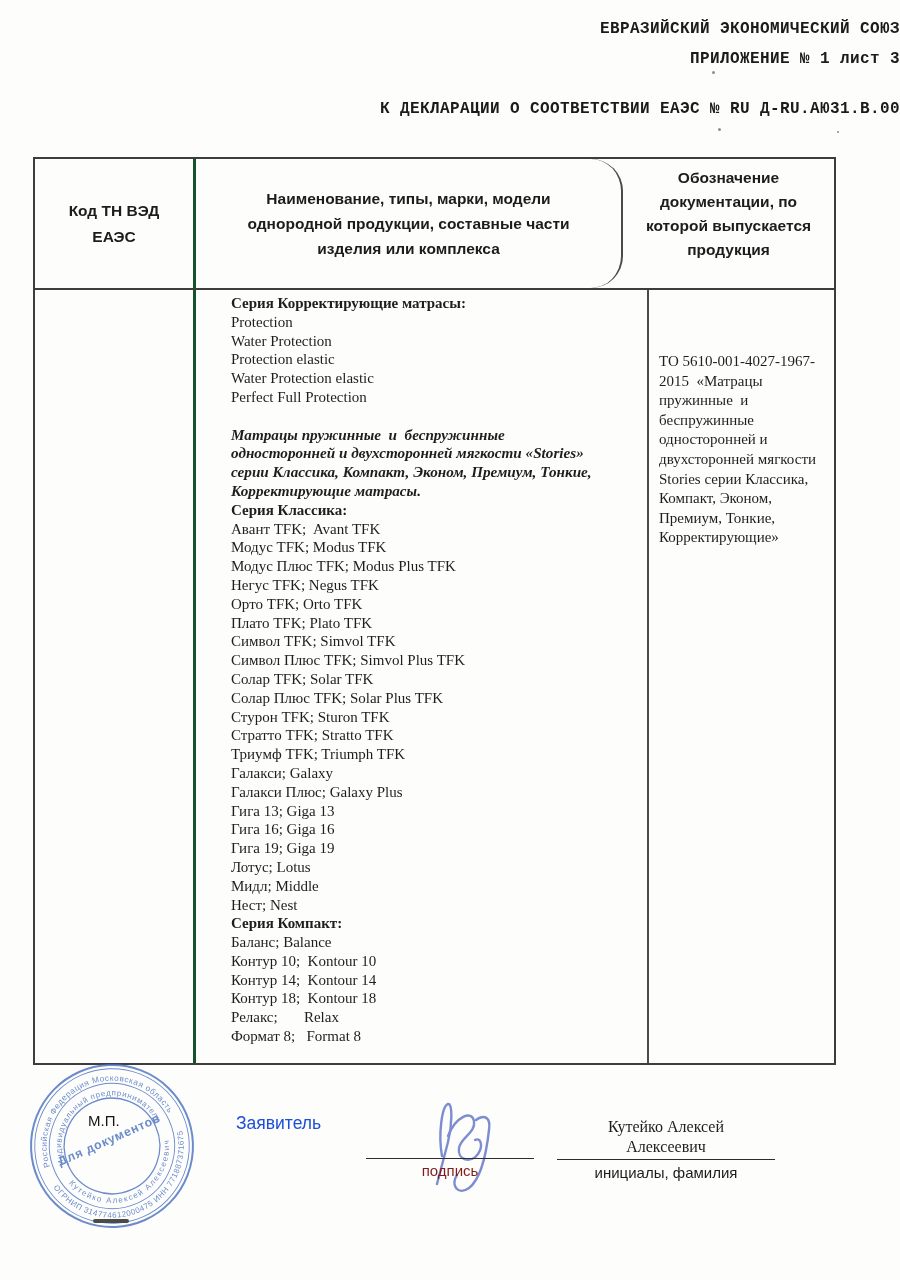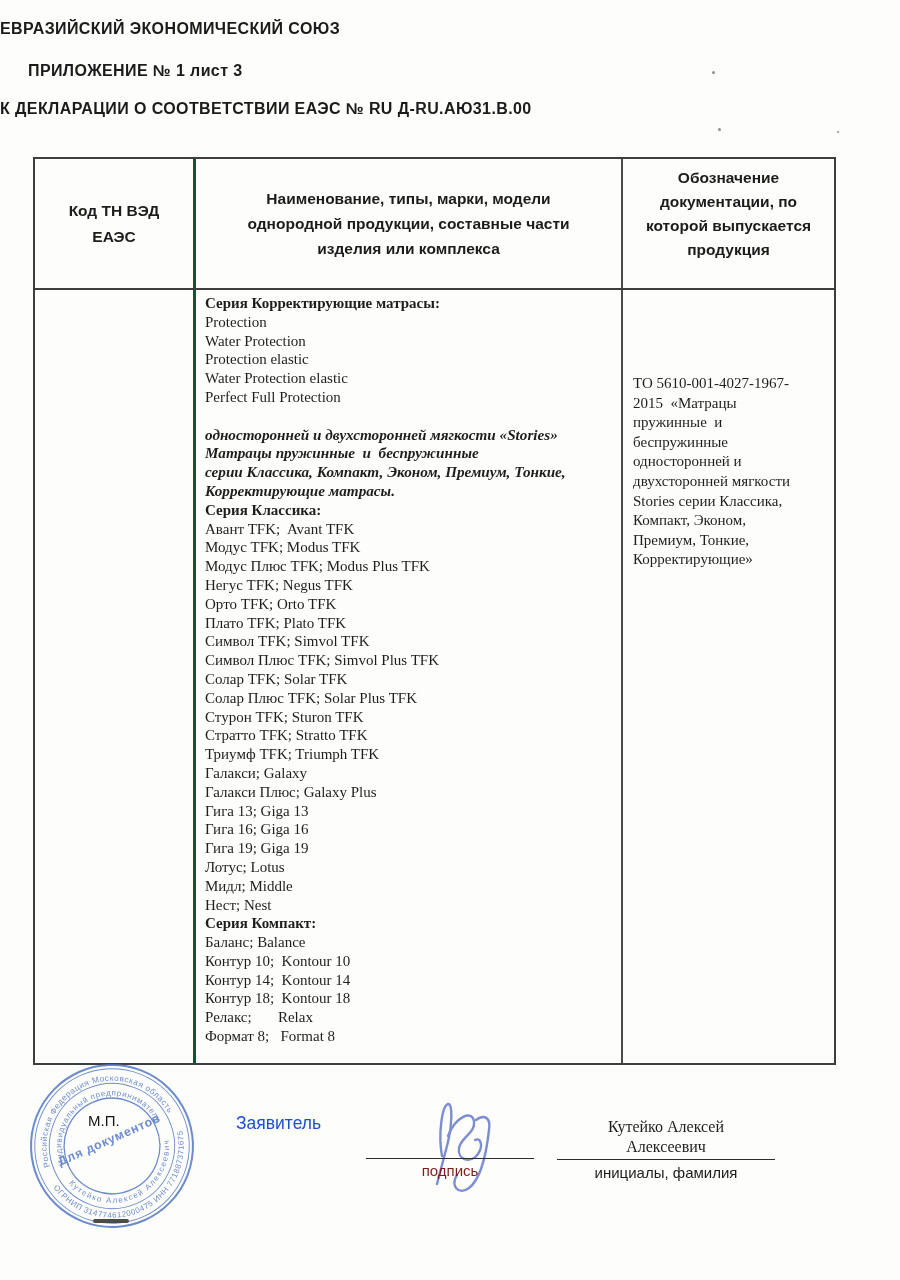--- a/index.html
+++ b/index.html
@@ -3,47 +3,47 @@
 <meta charset="utf-8">
 <style>
   html,body { margin:0; padding:0; background:#ffffff; }
   .page {
     position:relative; width:900px; height:1280px; overflow:hidden;
     background:#fdfdfb; color:#1f1f1f;
     font-family:"Liberation Serif", serif;
   }
   
   .doc-title {
-    position:absolute; left:0; right:0; text-align:left;
-    font-family:Liberation Sans, sans-serif; font-weight:bold;
+    position:absolute; left:0; right:0; text-align:right;
+    font-family:Liberation Mono, monospace; font-weight:bold;
     font-size:16px; color:#1b1b1b; letter-spacing:0.4px;
   }
   .t1 { top:20px; }
-  .t2 { top:62px;margin-left:28px; }
+  .t2 { top:50px;margin-left:28px; }
   .t3 { top:100px; }
 
   
   .table {
     position:absolute; left:33px; top:157px; width:803px; height:908px;
     border:2px solid #3d3d3d; box-sizing:border-box; background:transparent;
   }
   .thead { display:flex; height:131px; border-bottom:2px solid #3d3d3d; box-sizing:border-box; }
   .tbody { display:flex; height:773px; }
   .c1 { width:161px; border-right:3px solid #14532d; box-sizing:border-box; flex:none; }
   .c2 { width:427px; border-right:2px solid #4a4a4a; box-sizing:border-box; flex:none; }
   .c3 { flex:1; }
   .th {
     font-family:"Liberation Sans", sans-serif; font-weight:bold;
     font-size:15.5px; text-align:center; color:#1c1c1c;
   }
   .th.c1 { display:flex; align-items:center; justify-content:center; line-height:26px; padding:0 20px; }
-  .th.c2 { display:flex; align-items:center; justify-content:center; line-height:25px; padding:15px 28px; }
+  .th.c2 { display:flex; align-items:center; justify-content:center; line-height:25px; padding:15px 28px;border-radius:32px; }
   .th.c3 { line-height:24px; padding:7px 6px 0 6px;border-radius:14px; }
-  .td.c2 { padding:4px 6px 0 9px; }
-  .td.c3 { padding:84px 6px 0 10px; }
+  .td.c2 { padding:4px 6px 0 9px;margin-left:26px; }
+  .td.c3 { padding:62px 6px 0 10px; }
   .p-line { font-size:15px; line-height:18.8px; white-space:pre-wrap; color:#1e1e1e; }
   .p-line.bold { font-weight:bold; }
   .p-line.bi { font-weight:bold; font-style:italic; font-size:15.2px; }
   .p-line.blank { height:18.8px; }
   .c3-line { font-size:15px; line-height:19.6px; color:#1e1e1e; white-space:pre-wrap; }
 
   
   .stamp-wrap {
     position:absolute; left:20px; top:1054px; width:184px; height:184px;
     transform:rotate(-24deg); opacity:0.82;
@@ -93,22 +93,22 @@
     <div class="tbody">
       <div class="td c1"></div>
       <div class="td c2">
           <div class="p-line bold">Серия Корректирующие матрасы:</div>
           <div class="p-line">Protection</div>
           <div class="p-line">Water Protection</div>
           <div class="p-line">Protection elastic</div>
           <div class="p-line">Water Protection elastic</div>
           <div class="p-line">Perfect Full Protection</div>
           <div class="p-line blank"></div>
+          <div class="p-line bi">Матрацы пружинные  и  беспружинные</div>
           <div class="p-line bi">односторонней и двухсторонней мягкости «Stories»</div>
-          <div class="p-line bi">Матрацы пружинные  и  беспружинные</div>
           <div class="p-line bi">серии Классика, Компакт, Эконом, Премиум, Тонкие,</div>
           <div class="p-line bi">Корректирующие матрасы.</div>
           <div class="p-line bold">Серия Классика:</div>
           <div class="p-line">Авант TFK;  Avant TFK</div>
           <div class="p-line">Модус TFK; Modus TFK</div>
           <div class="p-line">Модус Плюс TFK; Modus Plus TFK</div>
           <div class="p-line">Негус TFK; Negus TFK</div>
           <div class="p-line">Орто TFK; Orto TFK</div>
           <div class="p-line">Плато TFK; Plato TFK</div>
           <div class="p-line">Символ TFK; Simvol TFK</div>

